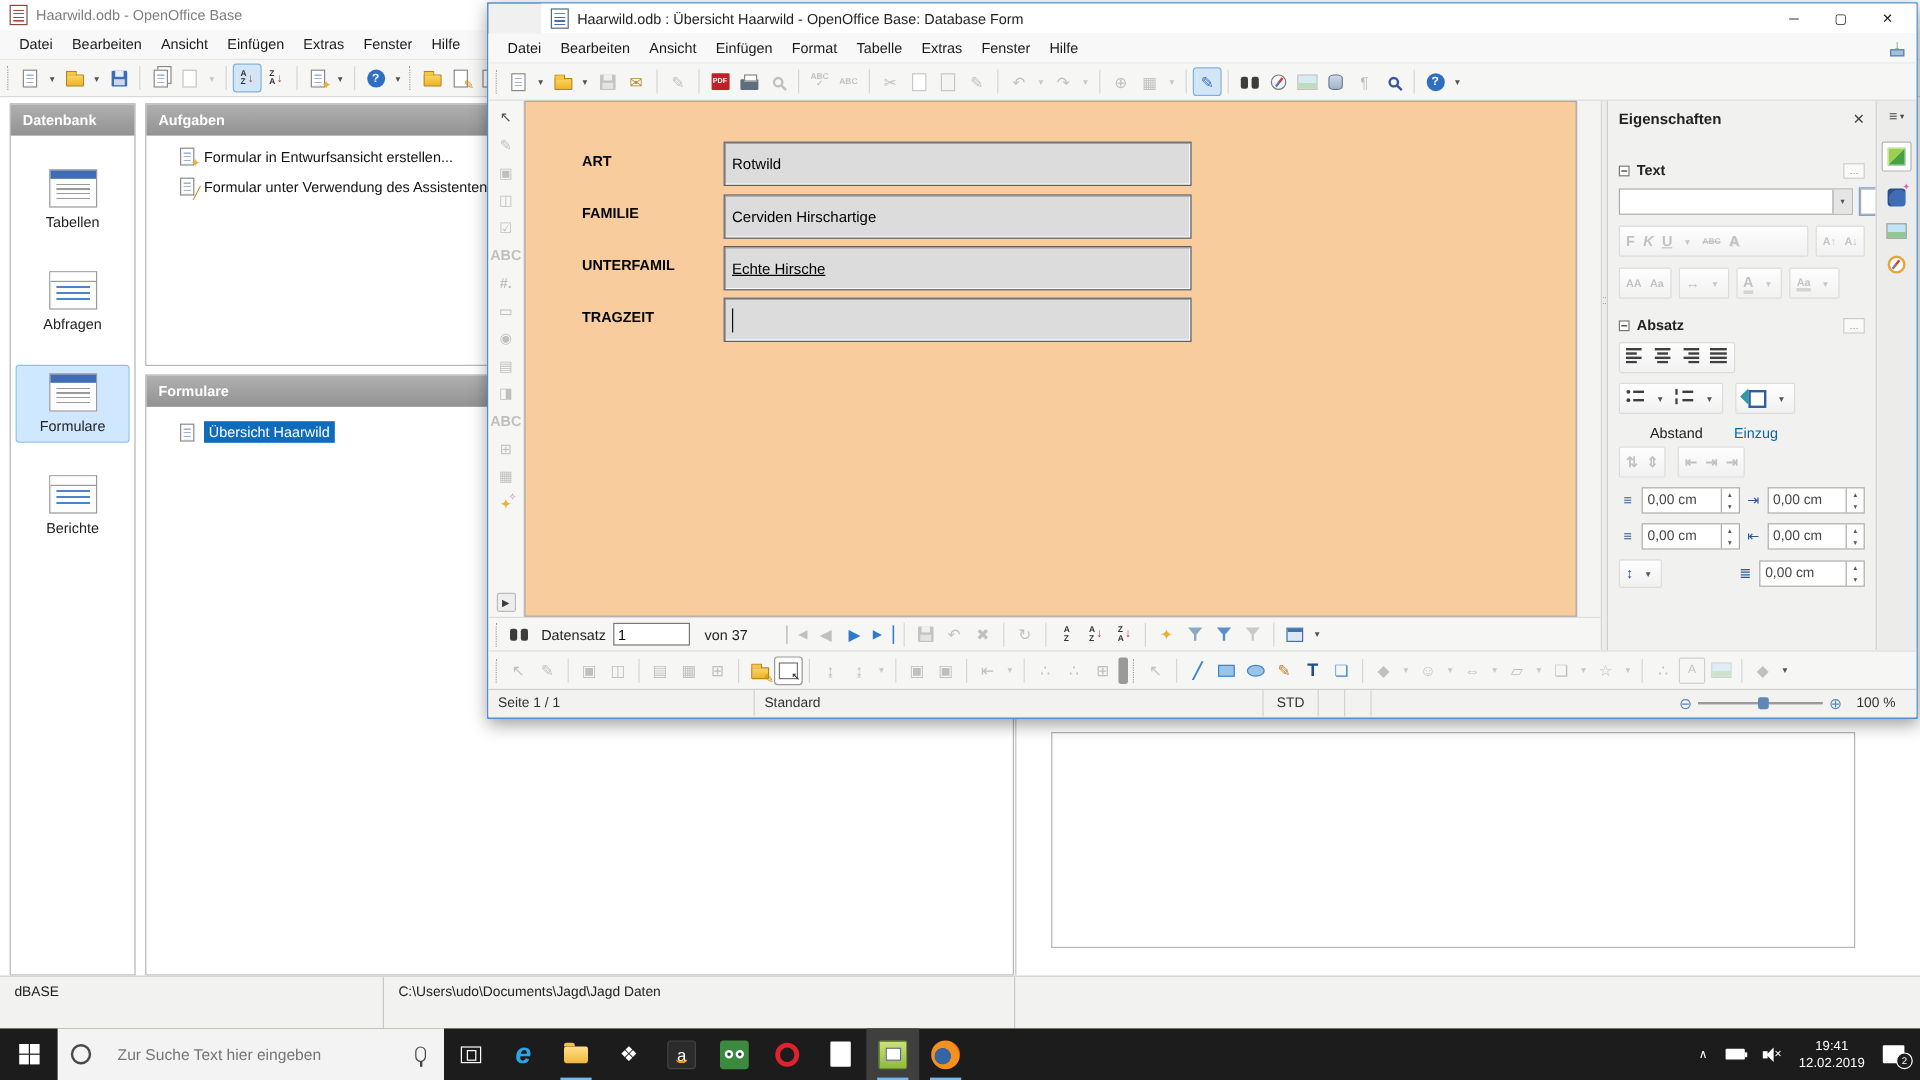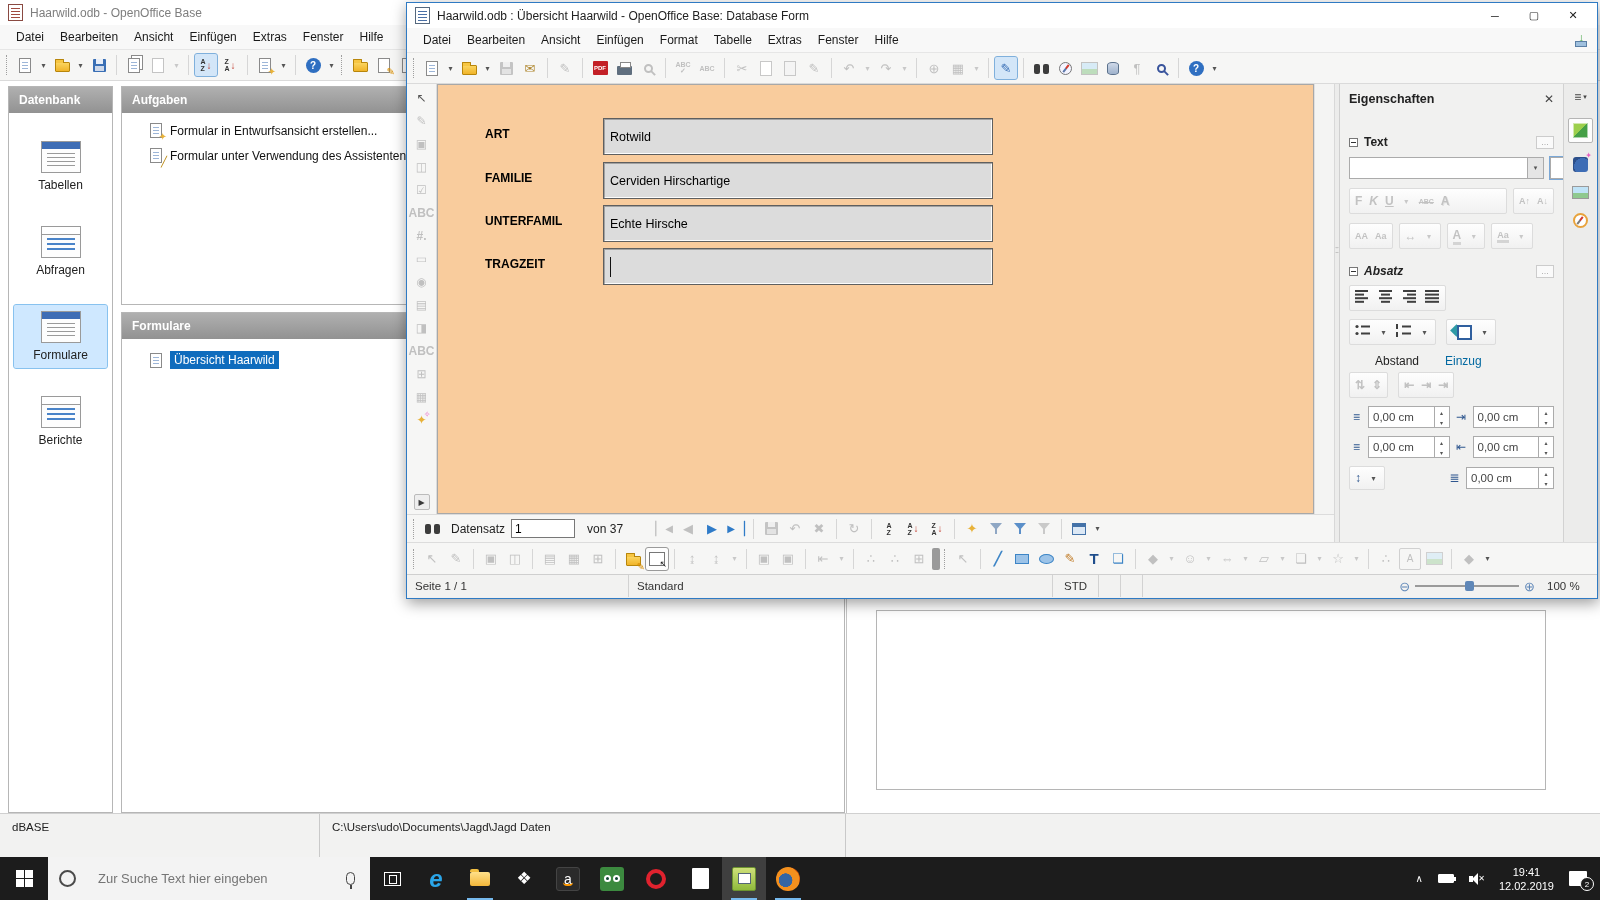--- a/index.html
+++ b/index.html
@@ -80,21 +80,21 @@
   .form-item .lbl {background:#0f6cbd;color:#fff;padding:2px 4px;font-size:12px;}
 
   #preview-pane {position:absolute;left:846px;top:86px;width:754px;height:727px;background:#fff;border-left:1px solid #c4c4c4;}
   #preview-box {position:absolute;left:29px;top:524px;width:670px;height:180px;border:1px solid #b5b5b5;}
 
   #mw-status {position:absolute;left:0;top:813px;width:1600px;height:44px;border-top:1px solid #d0d0d0;background:#f2f2f1;display:flex;font-size:11.5px;color:#222;}
   #mw-status .cell {display:flex;align-items:flex-start;padding:7px 0 0 12px;}
 
   
   #form-window {position:absolute;left:406px;top:2px;width:1192px;height:597px;background:#f0f0f0;border:1px solid #2f7ac3;box-shadow:1px 4px 14px rgba(0,0,0,.4);display:flex;flex-direction:column;}
-  #fw-title {border-bottom:none;}
+  #fw-title {border-bottom:none;margin-left:44px;}
   .winbtn {width:32px;height:23px;display:inline-flex;align-items:center;justify-content:center;font-size:11px;color:#222;}
   #fw-mid {display:flex;height:458px;}
   #fw-left {flex:1;display:flex;flex-direction:column;min-width:0;}
   #canvas-row {display:flex;height:430px;min-width:0;}
   #ctrl-bar {width:30px;background:#f6f6f5;border-right:1px solid #dcdcdc;display:flex;flex-direction:column;align-items:center;padding-top:4px;gap:3px;}
   #ctrl-bar .ic {width:20px;height:20px;font-size:12px;}
   #canvas {flex:1;background:#f9cc9d;border:1px solid #a8a8a8;position:relative;min-width:0;}
   #canvas-scroll {width:20px;background:#f4f4f3;border-left:1px solid #e0e0e0;}
   .fieldlbl {position:absolute;left:47px;font-size:12px;font-weight:700;color:#000;}
   .fieldbox {position:absolute;left:165px;width:390px;height:37px;background:#dcdcdc;border:1px solid #5f5f5f;box-shadow:inset 1px 1px 0 rgba(90,90,90,.45), inset -1px -1px 0 rgba(255,255,255,.9);display:flex;align-items:center;padding-left:6px;font-size:12.5px;color:#000;}
@@ -457,21 +457,21 @@
           <div id="canvas">
             <span class="fieldlbl" style="top:42px;">ART</span>
             <div class="fieldbox" style="top:33px;">
                 <span>Rotwild</span>
               </div>
             <span class="fieldlbl" style="top:86px;">FAMILIE</span>
             <div class="fieldbox" style="top:77px;">
                 <span>Cerviden Hirschartige</span>
               </div>
             <span class="fieldlbl" style="top:129px;">UNTERFAMIL</span>
-            <div class="fieldbox" style="top:120px;">
+            <div class="fieldbox" style="top:120px;text-decoration:underline;">
                 <span>Echte Hirsche</span>
               </div>
             <span class="fieldlbl" style="top:172px;">TRAGZEIT</span>
             <div class="fieldbox" style="top:163px;">
                 <span class="caret"></span>
                 <span></span>
               </div>
           </div>
           <div id="canvas-scroll"></div>
         </div>
@@ -603,21 +603,21 @@
             <span class="dd d">▾</span>
           </div>
           <div class="bgrp">
             <span class="fbtn" style="font-size:9px;border-bottom:3px solid #d4d4d4;">Aa</span>
             <span class="dd d">▾</span>
           </div>
         </div>
 
         <div class="sec-head" style="margin-top:10px;">
           <span class="collapse"></span>
-          <span style="font-weight:700;font-style:italic;">Absatz</span>
+          <span style="font-weight:700;">Absatz</span>
           <span class="morebtn">…</span>
         </div>
         <div style="display:flex;gap:6px;margin-top:2px;">
           <div class="bgrp">
             <span><svg class="alsvg" width="16" height="13">
                   <rect x="0" y="0" width="13" height="2"></rect>
                   <rect x="0" y="3.6" width="9" height="2"></rect>
                   <rect x="0" y="7.2" width="13" height="2"></rect>
                   <rect x="0" y="10.8" width="9" height="2"></rect>
                 </svg></span>

